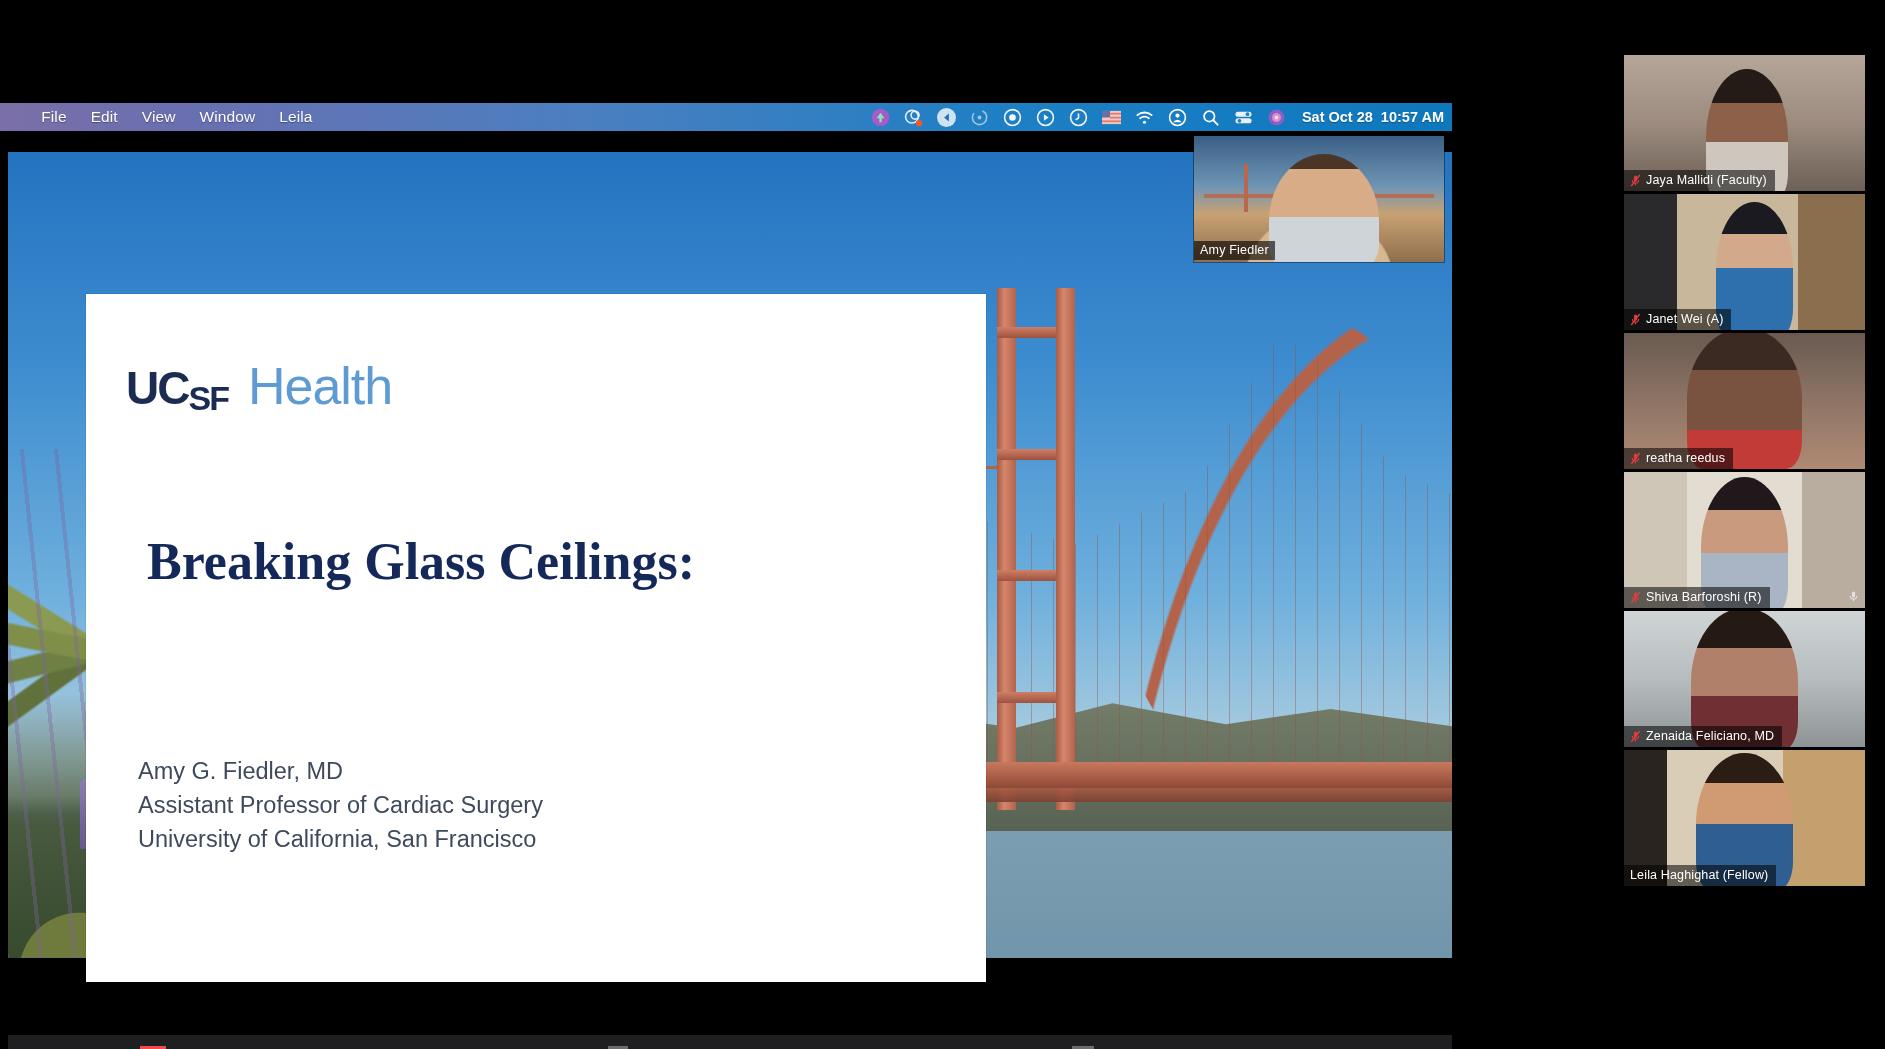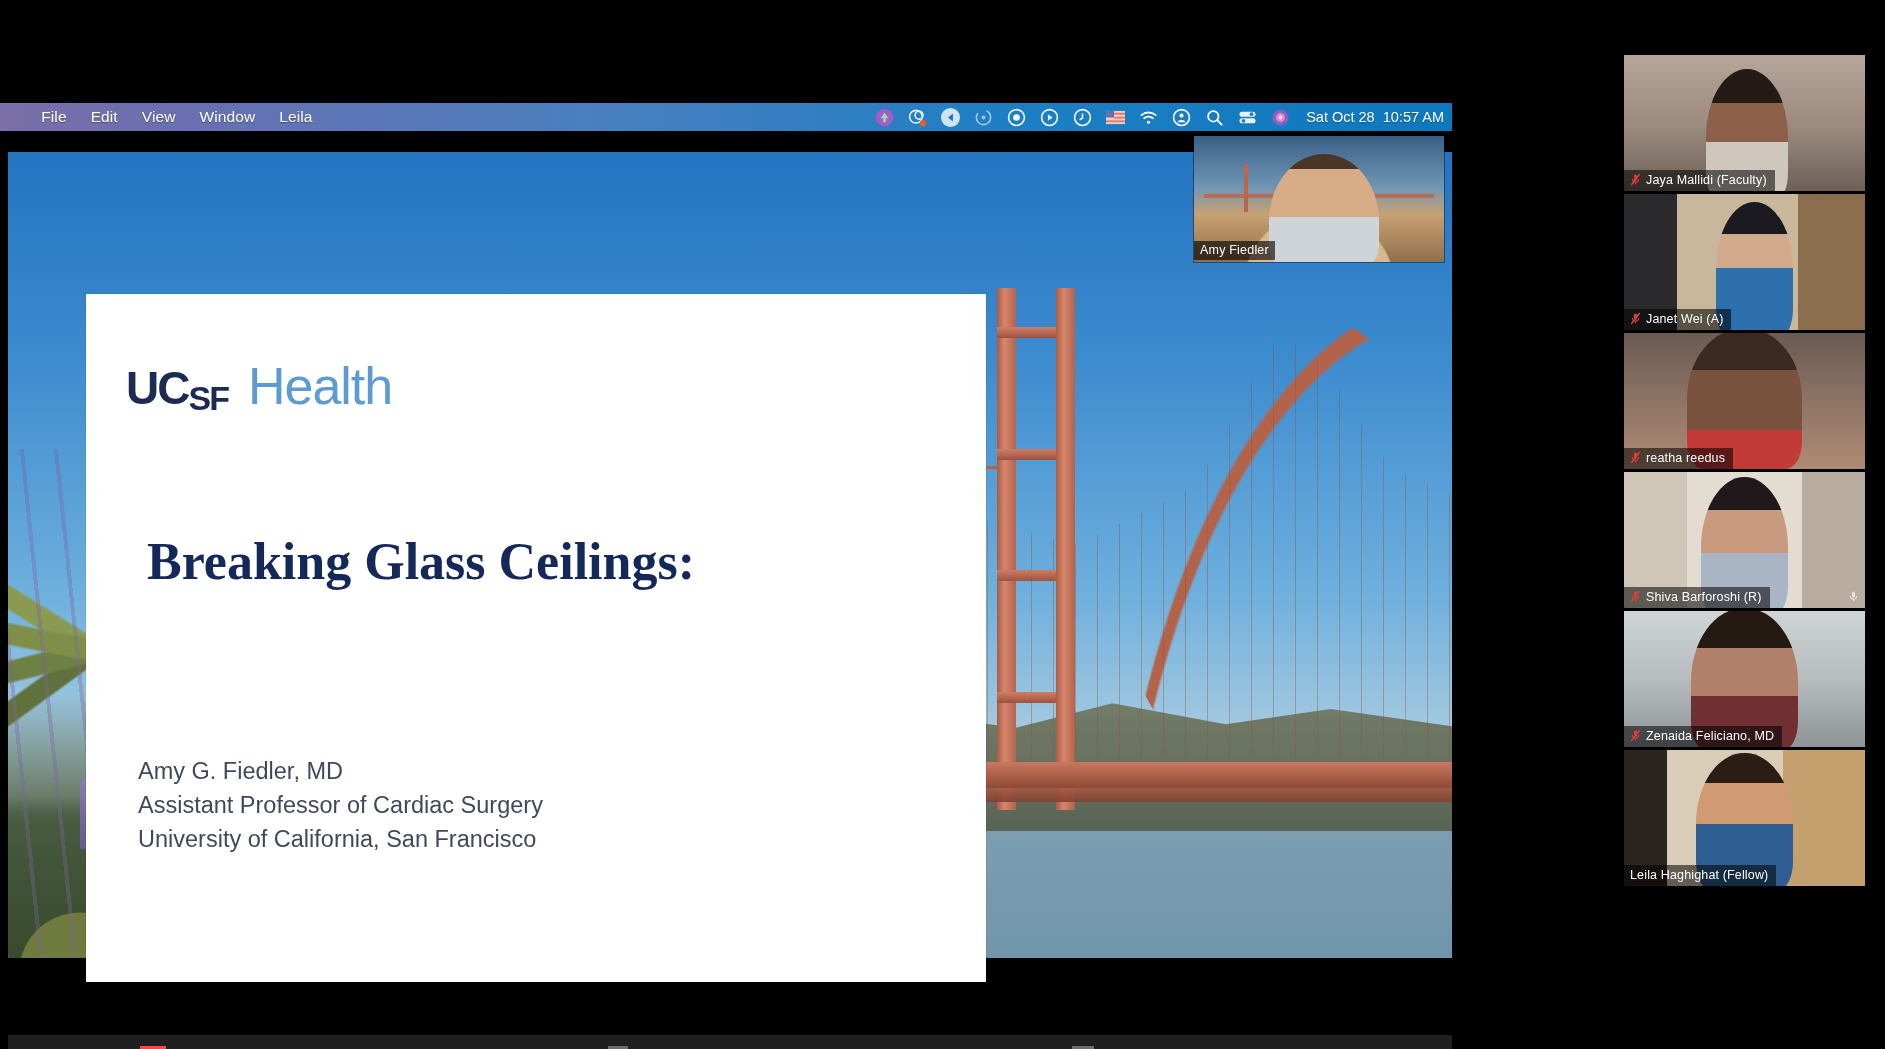--- a/index.html
+++ b/index.html
@@ -29,20 +29,21 @@
   #menubar .m-item {
     padding: 0 12px; color: #ffffff; font-size: 15.5px; line-height: 28px;
     text-shadow: 0 1px 1px rgba(0,0,0,.35); letter-spacing: .1px;
   }
   #menubar .spacer { flex: 1; }
   #menubar .tray { display: flex; align-items: center; gap: 14px; padding-right: 8px; }
   #menubar .tray .ic { width: 19px; height: 19px; display: block; }
   #menubar .clock {
     font-size: 14.5px; color: #fff; white-space: pre; padding-left: 8px; padding-right: 8px;
     text-shadow: 0 1px 1px rgba(0,0,0,.3);
+    font-weight: bold;
   }
 
   
   #desktop {
     position: absolute; left: 8px; top: 118px; width: 1444px; height: 870px;
     overflow: hidden; background: #07121d;
   }
   
   #wall {
     position: absolute; inset: 0;
@@ -201,21 +202,21 @@
     position: absolute; right: 0; top: 0; width: 433px; height: 1049px;
     background: #000; padding: 55px 20px 0 20px;
   }
   .tile {
     position: relative; width: 241px; height: 136px; margin: 0 0 3px auto;
     overflow: hidden; background: #1b1b1b;
   }
   .tile.active { outline: 3px solid #d8e972; outline-offset: -3px; }
   .tile .vbg { position: absolute; inset: 0; }
   .tile .name {
-    position: absolute; left: 0; bottom: 0; display: flex; align-items: flex-start; gap: 5px;
+    position: absolute; left: 0; bottom: 0; display: flex; align-items: flex-end; gap: 5px;
     padding: 3px 8px 4px 6px; background: rgba(0,0,0,.55);
     color: #ffffff; font-size: 12.5px; letter-spacing: .15px; max-width: 100%;
     white-space: nowrap; overflow: hidden;
   }
   .tile .mic-muted { flex: 0 0 auto; width: 11px; height: 13px; }
   .tile .mic-right { position: absolute; right: 6px; bottom: 5px; width: 11px; height: 13px; opacity: .9; }
 
   
   .bg-1 { background:
       radial-gradient(circle at 52% 40%, #4a3a33 0 22%, transparent 23%),

